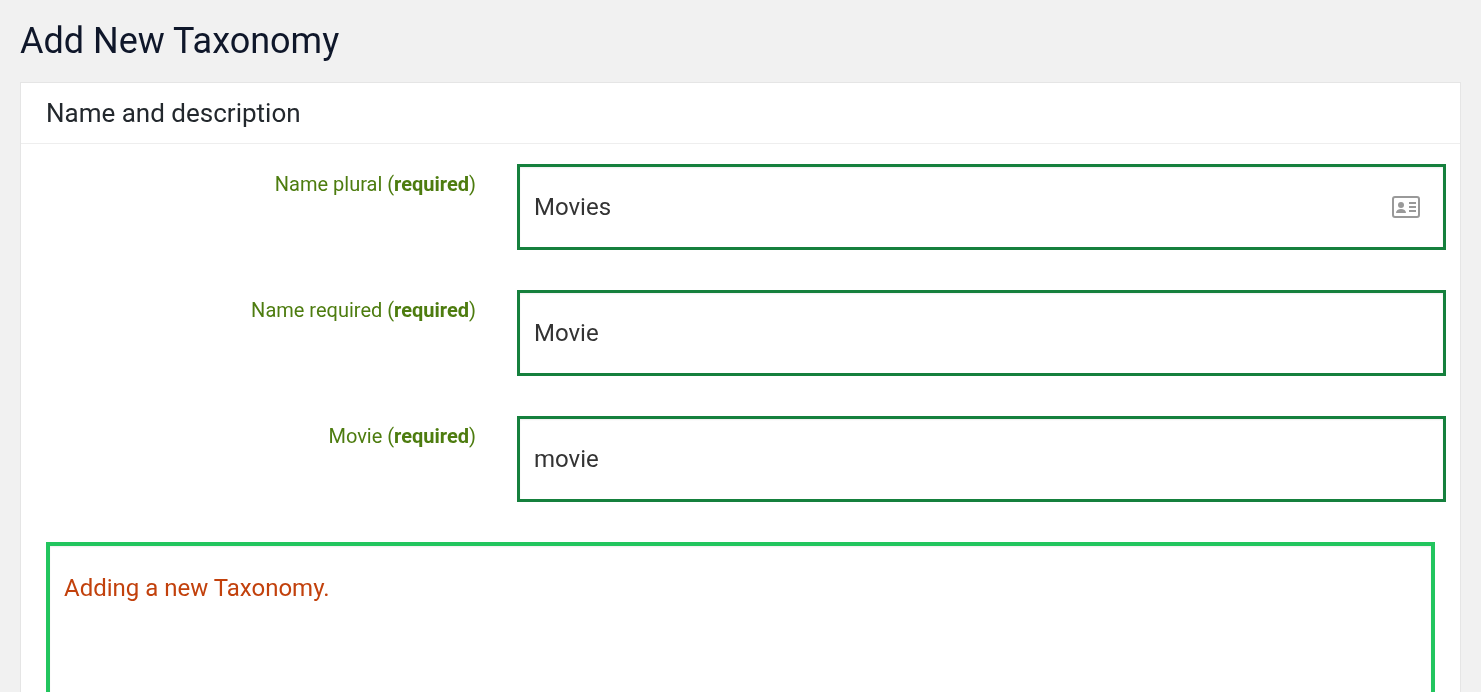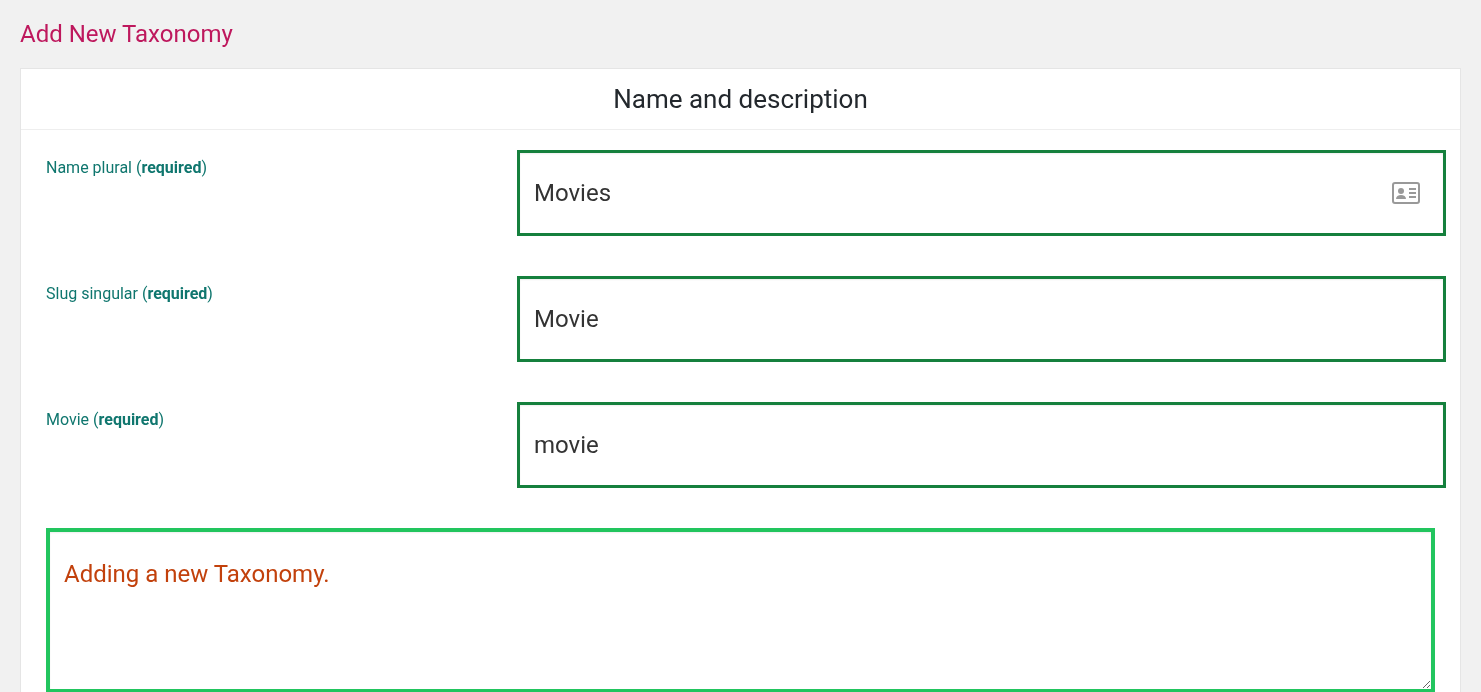--- a/index.html
+++ b/index.html
@@ -8,53 +8,52 @@
       padding: 0;
     }
     body {
       font-family: -apple-system, BlinkMacSystemFont, "Segoe UI", Roboto, sans-serif;
       background-color: #f1f1f1;
       padding: 20px;
       width: 1481px;
       height: 692px;
     }
     .page-title {
-      font-size: 24px;
+      font-size: 36px;
       font-weight: 400;
-      color: #be185d;
+      color: #0f172a;
       margin-bottom: 20px;
       padding-left: 0;
     }
     .panel {
       background-color: #fff;
       border: 1px solid #e5e5e5;
       margin-top: 10px;
     }
     .panel-header {
       padding: 15px 25px;
       border-bottom: 1px solid #eee;
-      text-align: center;
     }
     .panel-title {
       font-size: 26px;
       font-weight: 400;
       color: #23282d;
     }
     .form-row {
       display: flex;
       align-items: flex-start;
       padding: 20px 25px;
     }
     .form-label {
       width: 460px;
-      text-align: left;
+      text-align: right;
       padding-right: 30px;
       padding-top: 8px;
-      font-size: 16px;
-      color: #0f766e;
+      font-size: 20px;
+      color: #4d7c0f;
     }
     .form-label .required {
       font-weight: 700;
     }
     .form-field {
       flex: 1;
       position: relative;
     }
     .form-input {
       width: 100%;
@@ -114,21 +113,21 @@
           <line x1="17" y1="7" x2="24" y2="7"></line>
           <line x1="17" y1="11" x2="24" y2="11"></line>
           <line x1="17" y1="15" x2="24" y2="15"></line>
         </svg>
       </span>
     </div>
   </div>
 
   <div class="form-row">
     <label class="form-label">
-      <span>Slug singular (</span><span class="required">required</span><span>)</span>
+      <span>Name required (</span><span class="required">required</span><span>)</span>
     </label>
     <div class="form-field">
       <input type="text" class="form-input" value="Movie" style="">
     </div>
   </div>
 
   <div class="form-row">
     <label class="form-label">
       <span>Movie (</span><span class="required">required</span><span>)</span>
     </label>

